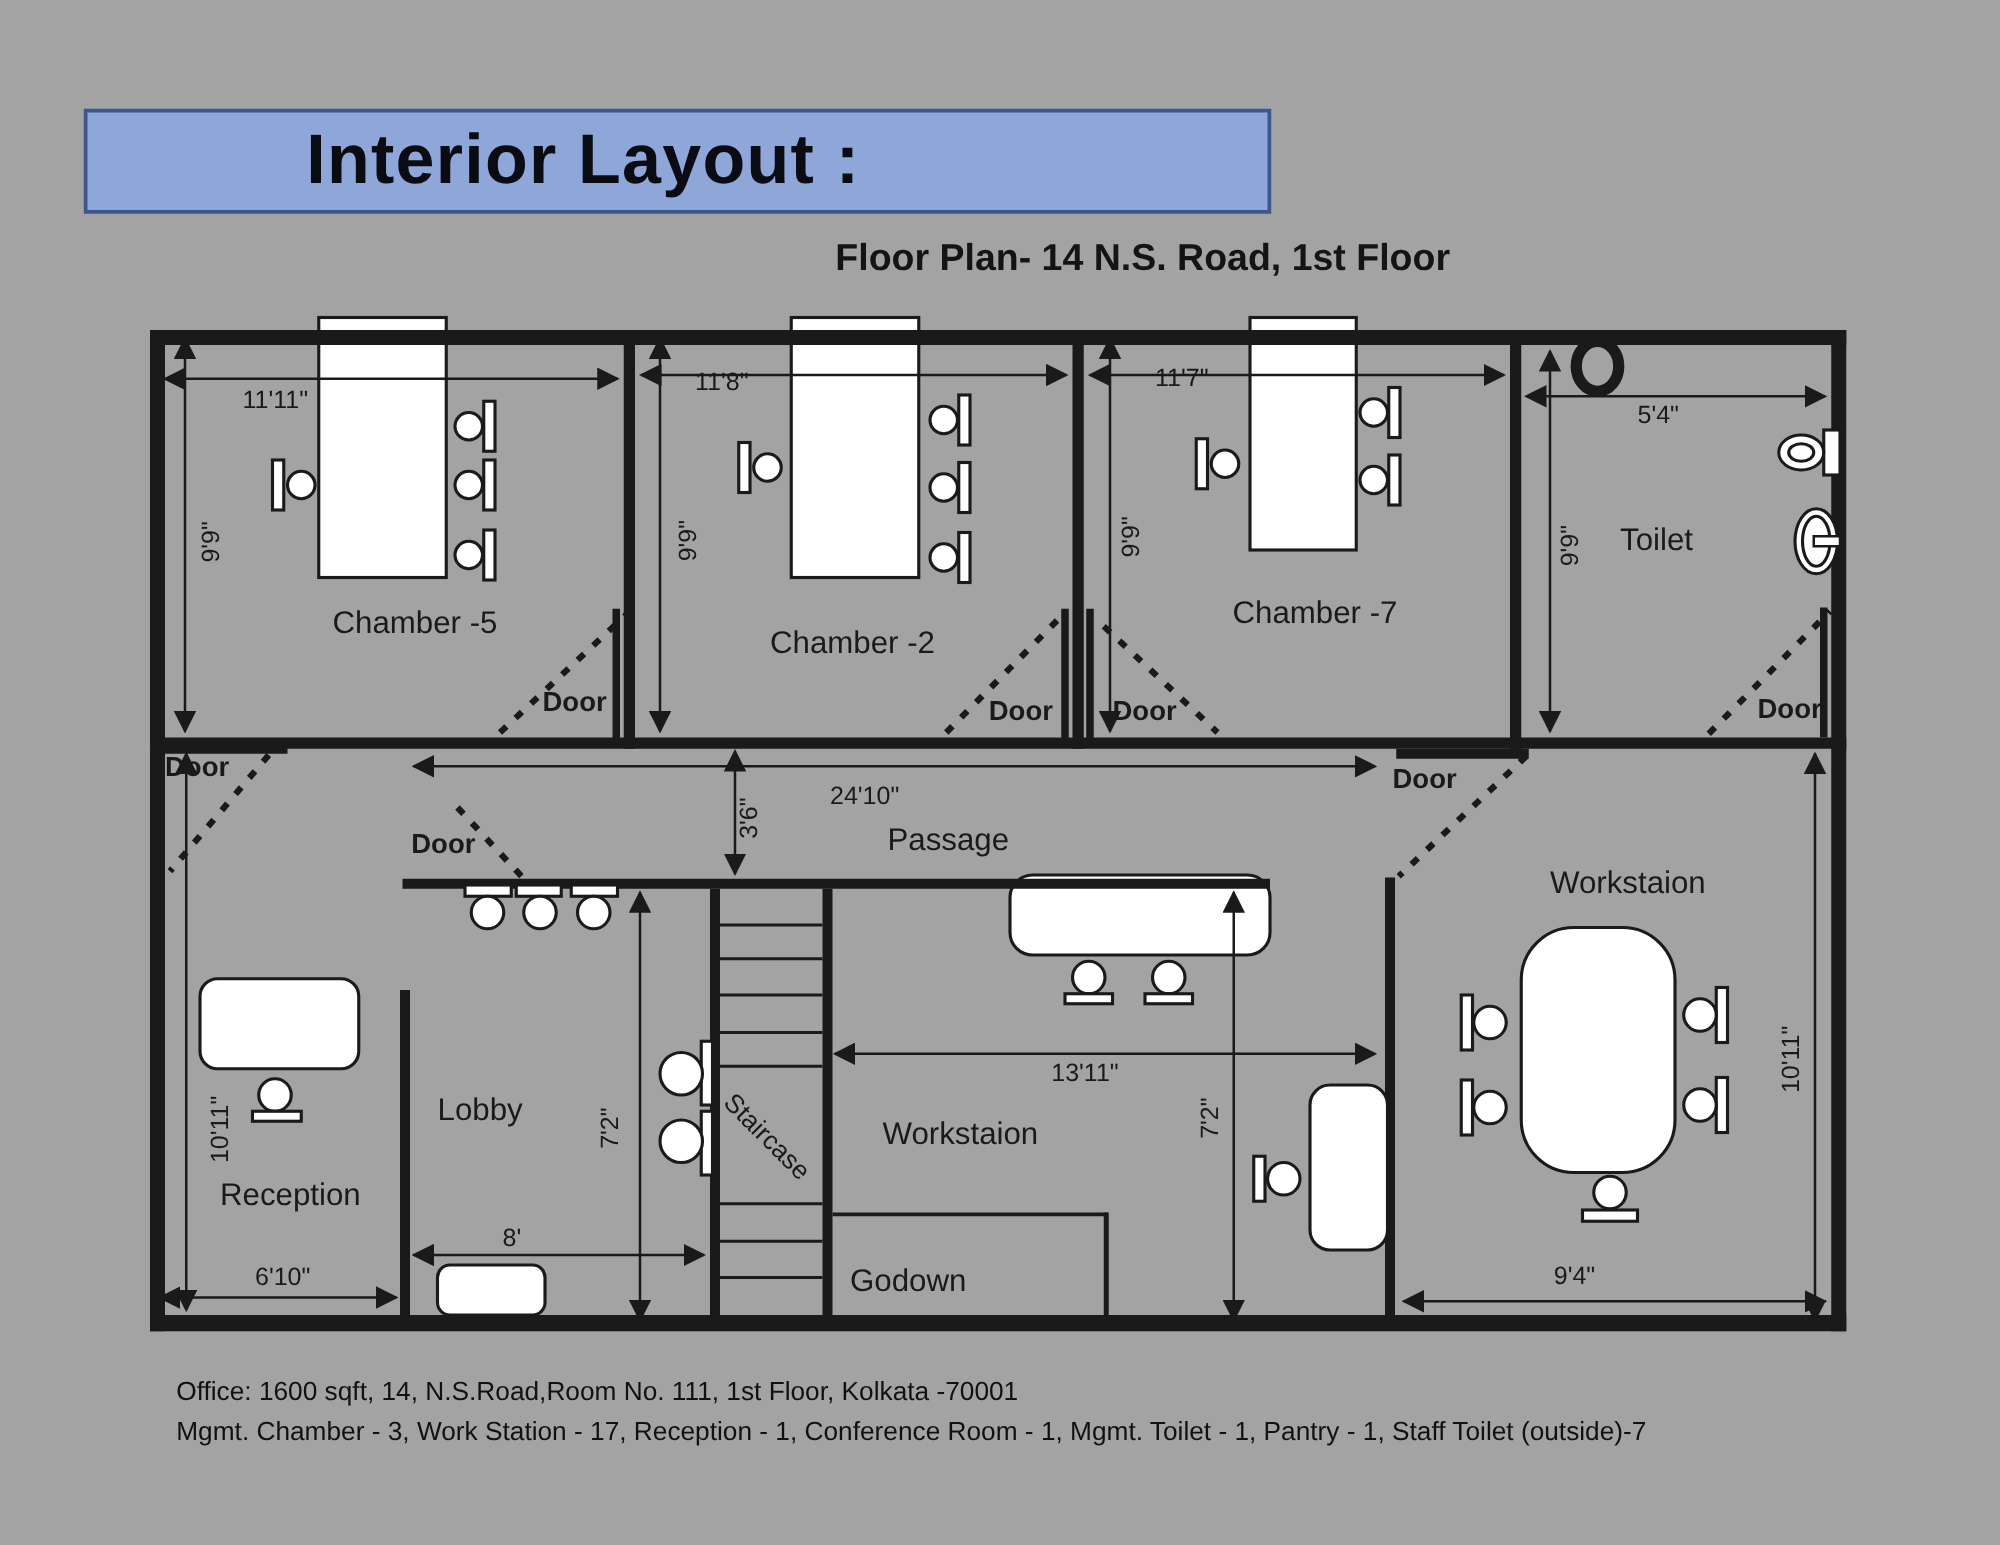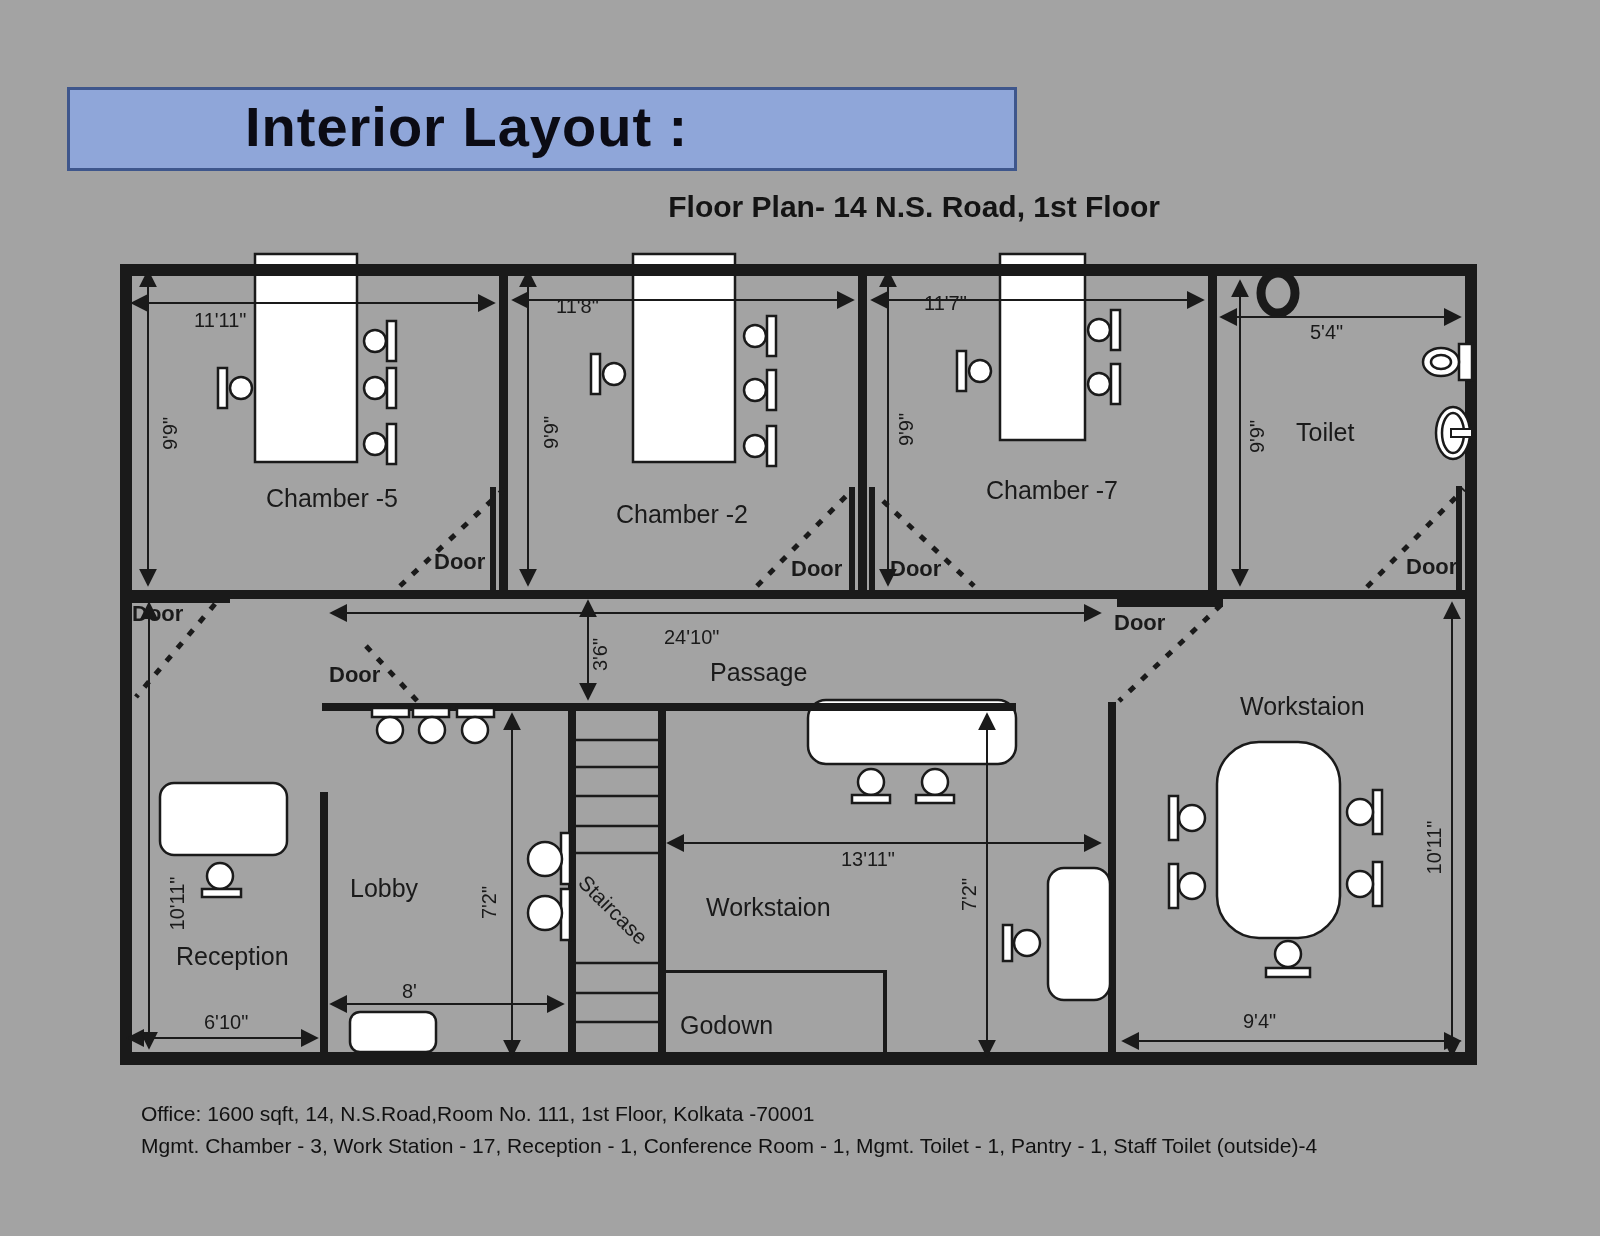--- a/index.html
+++ b/index.html
@@ -227,15 +227,15 @@
 
   <div class="door" style="left:132px;top:601px">Door</div>
   <div class="door" style="left:434px;top:549px">Door</div>
   <div class="door" style="left:791px;top:556px">Door</div>
   <div class="door" style="left:890px;top:556px">Door</div>
   <div class="door" style="left:329px;top:662px">Door</div>
   <div class="door" style="left:1114px;top:610px">Door</div>
   <div class="door" style="left:1406px;top:554px">Door</div>
 
   <div class="footer" style="top:1102px">Office: 1600 sqft, 14, N.S.Road,Room No. 111, 1st Floor, Kolkata -70001</div>
-  <div class="footer" style="top:1134px">Mgmt. Chamber - 3, Work Station - 17, Reception - 1, Conference Room - 1, Mgmt. Toilet - 1, Pantry - 1, Staff Toilet (outside)-4</div>
+  <div class="footer" style="top:1134px">Mgmt. Chamber - 3, Work Station - 17, Reception - 1, Conference Room - 1, Mgmt. Toilet - 1, Pantry - 1, Staff Toilet (outside)-7</div>
 
 </div>
 
 </body></html>

